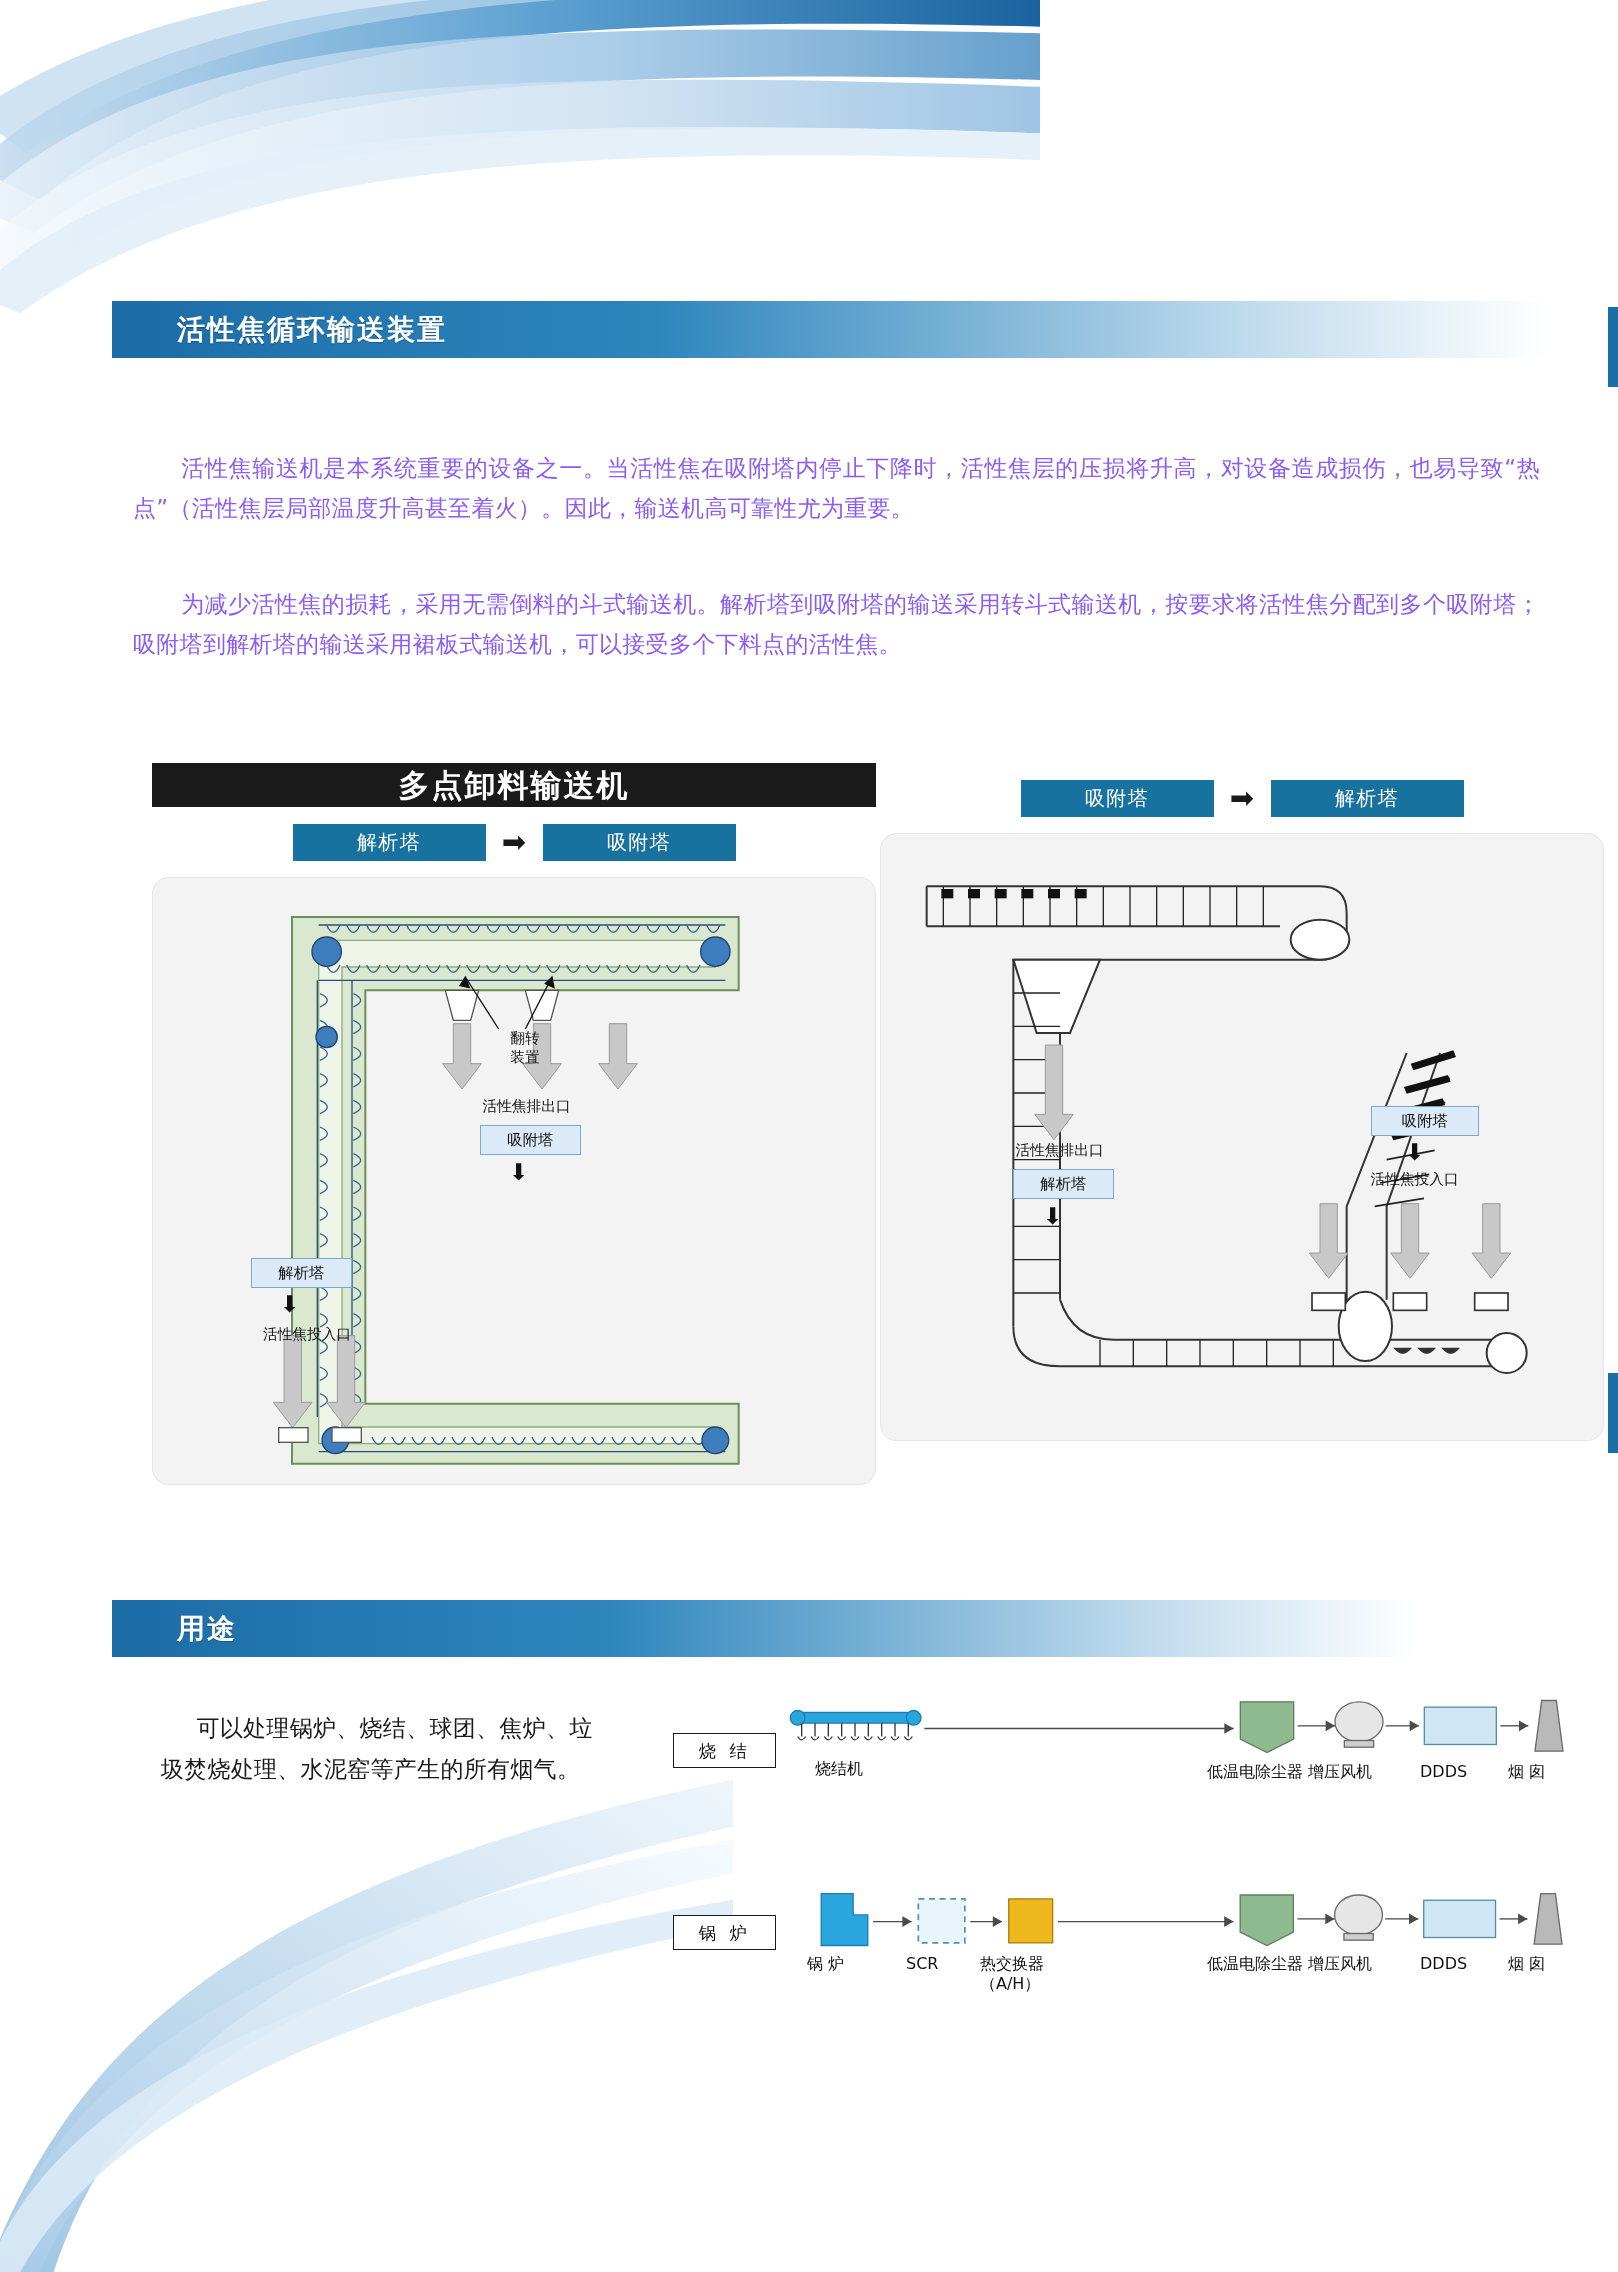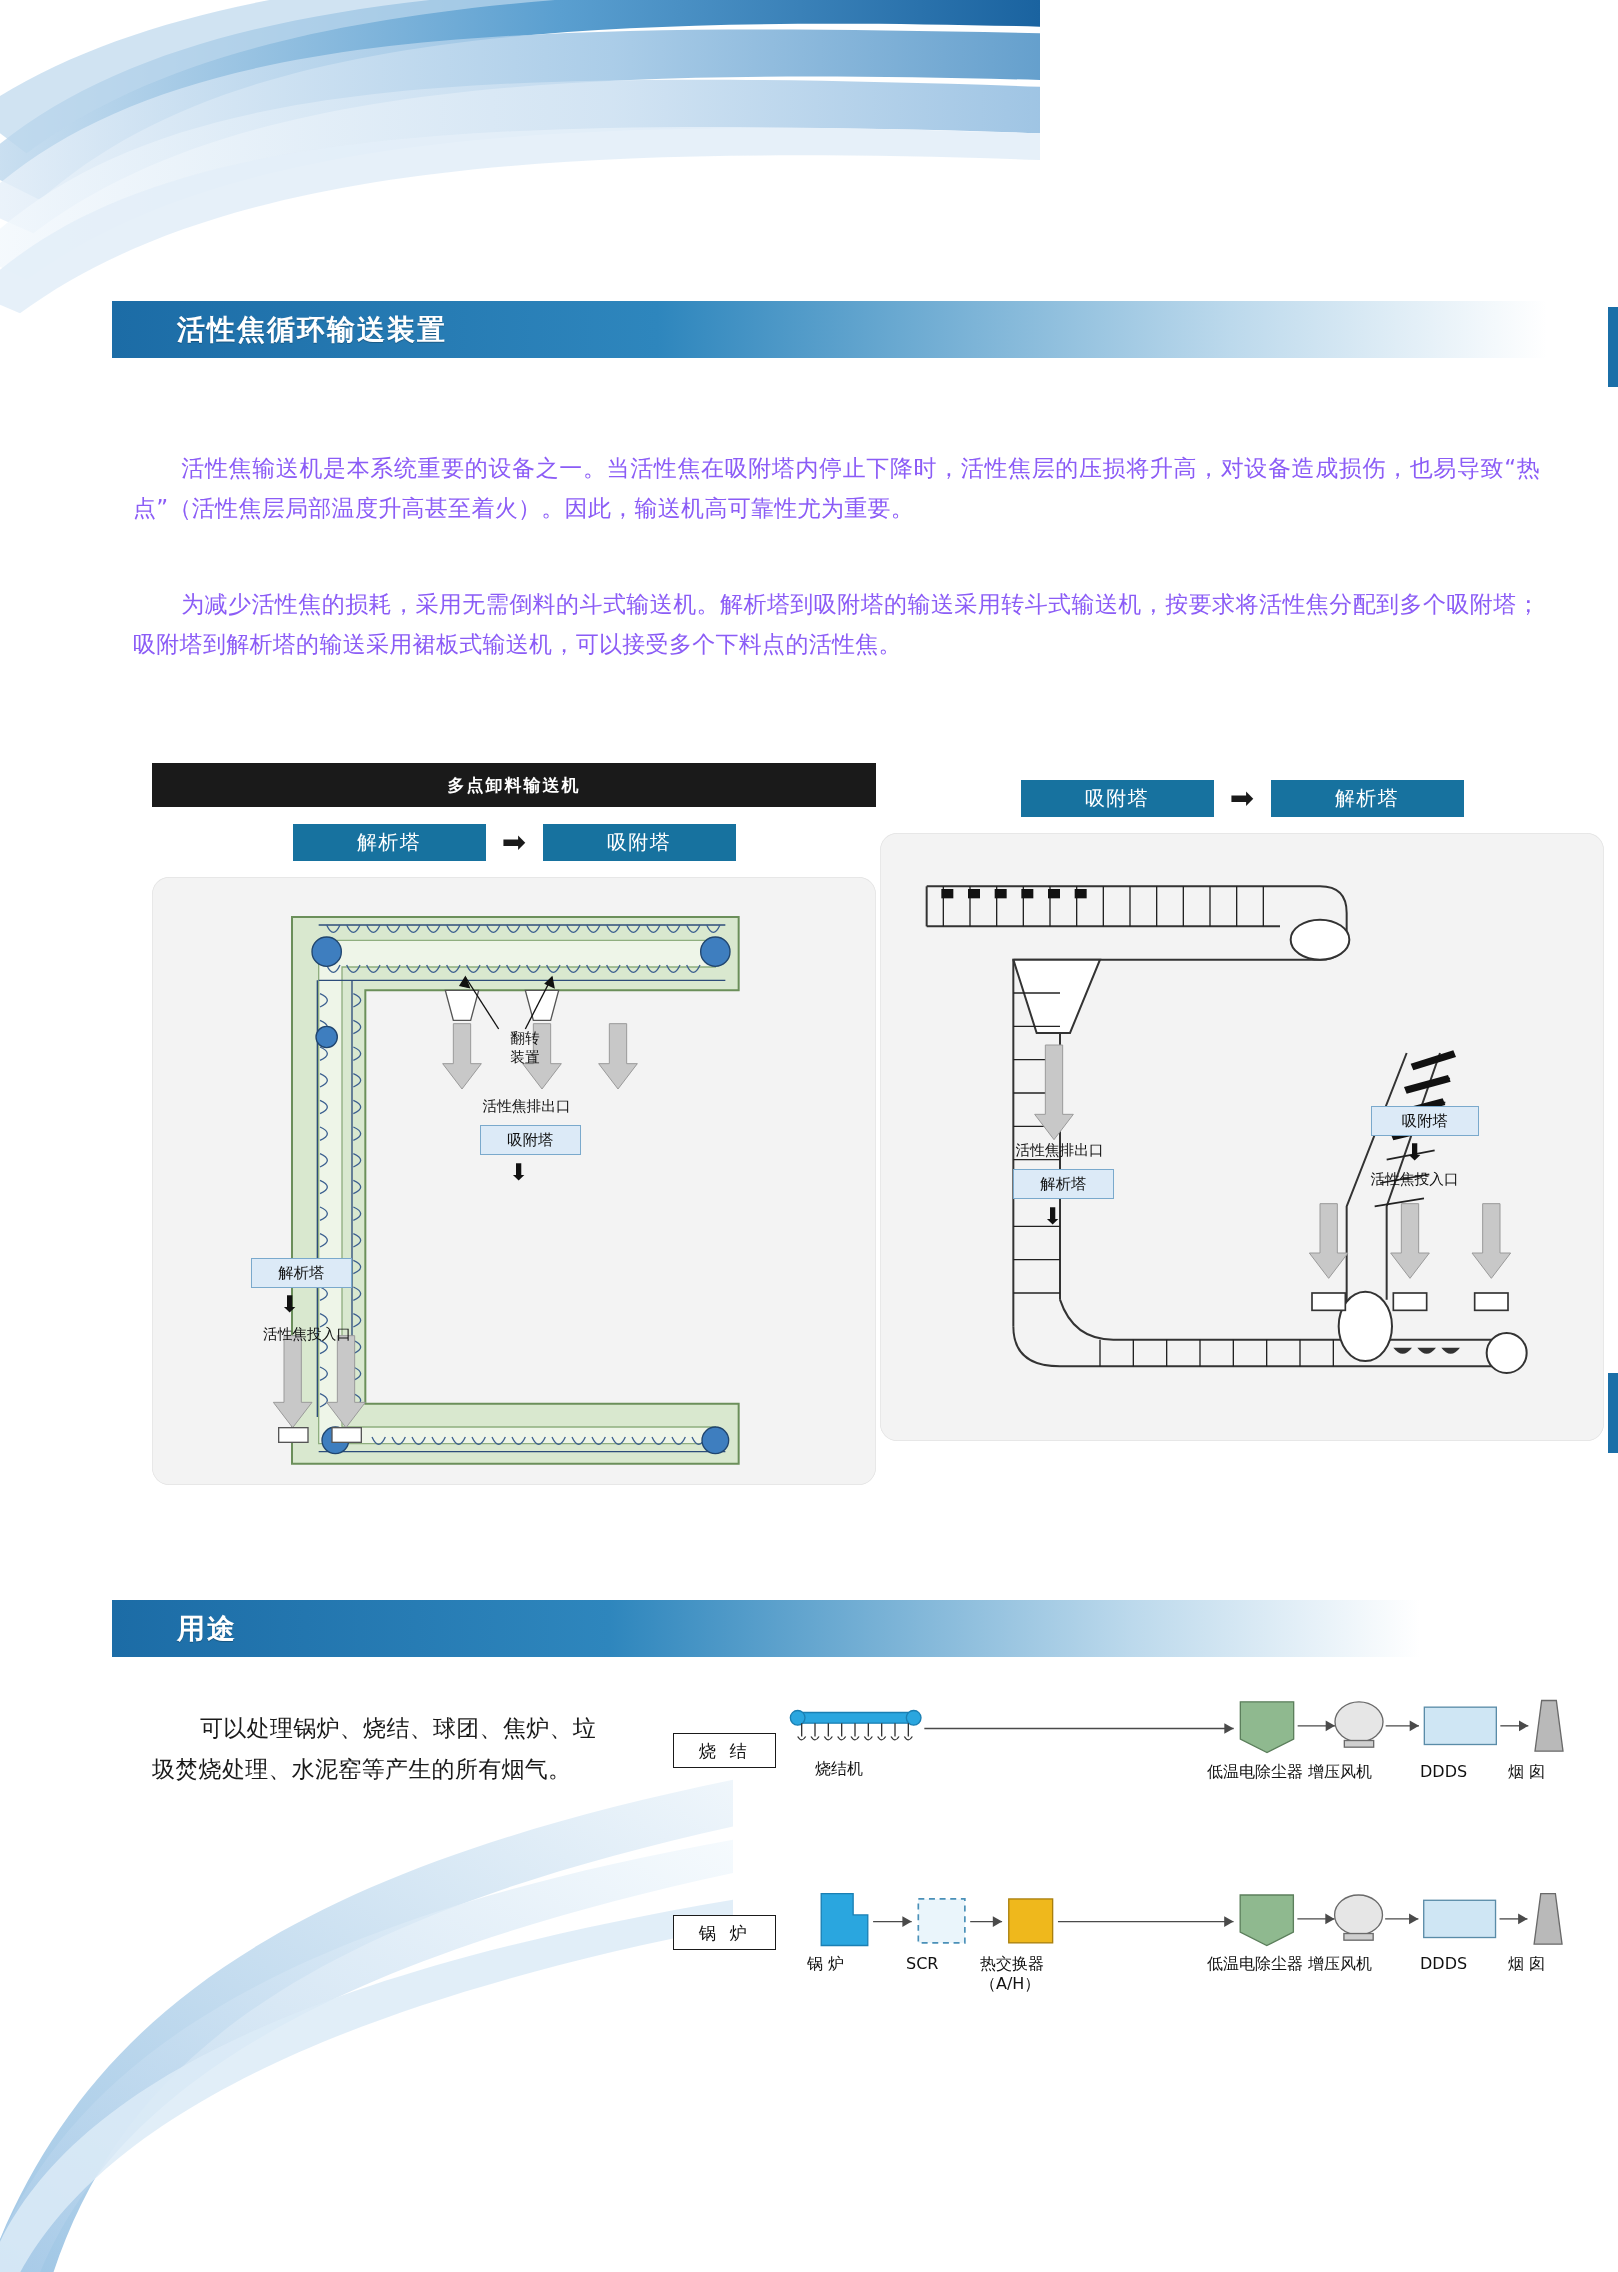--- a/index.html
+++ b/index.html
@@ -38,21 +38,21 @@
   .para{
     position:absolute;color:#8b5cf6;font-size:23px;line-height:1.72;
     text-align:justify;letter-spacing:0.3px;margin-top:44px;
   }
   .para .ind{display:inline-block;width:48px;}
 
   
   .dcard{position:absolute;}
   .dhead{
     background:#1a1a1a;color:#fff;text-align:center;
-    font-size:17px;font-weight:bold;letter-spacing:2px;
+    font-size:31px;font-weight:bold;letter-spacing:2px;
     height:44px;line-height:44px;
   }
   .flowrow{margin-top:17.3px;display:flex;align-items:center;justify-content:center;gap:0;}
   .flowbox{
     background:#17729f;color:#fff;font-size:20px;letter-spacing:1.3px;
     width:193px;height:37px;line-height:37px;text-align:center;
   }
   .flowarrow{width:57px;text-align:center;font-size:29px;color:#1a1a1a;line-height:37px;}
   .dbody{
     margin-top:16px;background:#f3f3f3;border-radius:17.3px;position:relative;
@@ -444,21 +444,21 @@
       <div class="dbox" style="left:491px;top:273px;width:87px;">吸附塔</div>
       <div class="darrow" style="left:525px;top:308px;">⬇</div>
       <div class="dlabel" style="left:451px;top:337px;width:167px;">活性焦投入口</div>
     </div>
   </div>
 
   <div class="section-bar" style="left:112px;top:1600px;width:1280px;">
     <span class="lbl">用途</span>
   </div>
 
-  <div class="usetext" style="left:152px;top:1708px;width:453px;">
+  <div class="usetext" style="left:144px;top:1708px;width:453px;text-align:center;">
     <span class="ind"></span><span>可以处理锅炉、烧结、球团、焦炉、垃圾焚烧处理、水泥窑等产生的所有烟气。</span>
   </div>
 
   <div class="tagbox" style="left:673px;top:1733px;width:80px;">烧 结</div>
 
   <div style="position:absolute;left:767px;top:1687px;width:820px;height:127px;">
     <svg width="820" height="127" viewBox="0 0 1230 190" style="position:absolute;left:0;top:0;">
 
       <g>
         <rect x="38" y="38" width="190" height="16" rx="8" fill="#2aa6df" stroke="#1a7fb3" stroke-width="2"></rect>

